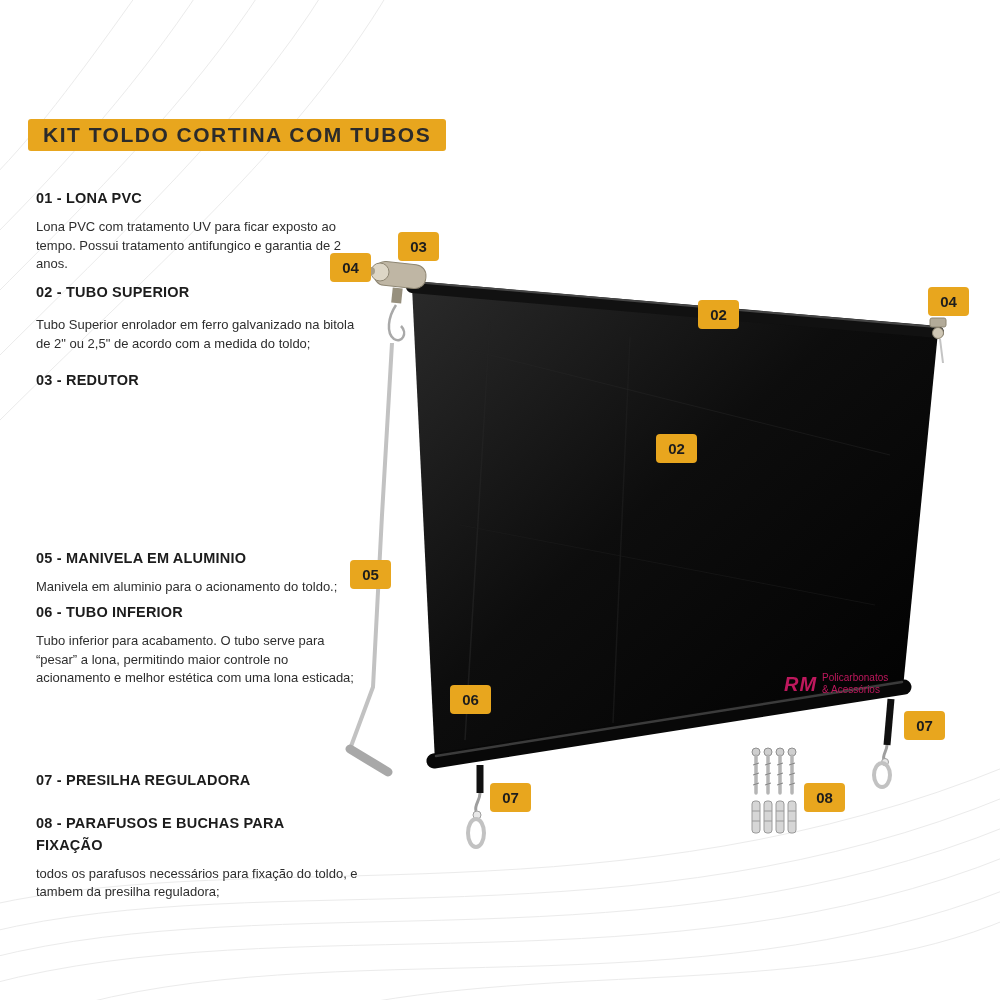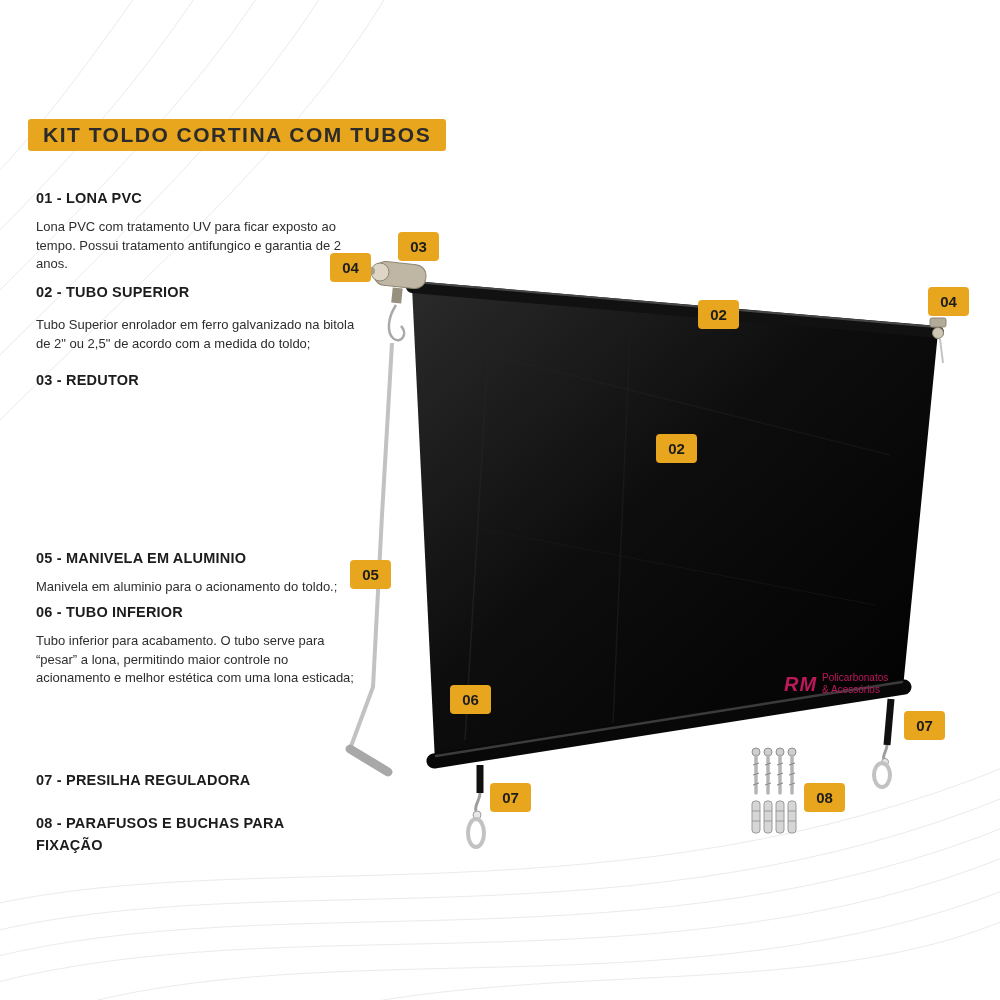--- a/index.html
+++ b/index.html
@@ -72,20 +72,21 @@
 </div>
 <div class="info-item" style="top:602px">
   <h3>06 - TUBO INFERIOR</h3>
   <p>Tubo inferior para acabamento. O tubo serve para “pesar” a lona, permitindo maior controle no acionamento e melhor estética com uma lona esticada;</p>
 </div>
 <div class="info-item" style="top:770px">
   <h3>07 - PRESILHA REGULADORA</h3>
 </div>
 <div class="info-item" style="top:813px">
   <h3 style="max-width:250px">08 - PARAFUSOS E BUCHAS PARA FIXAÇÃO</h3>
+  <p>todos os parafusos necessários para fixação do toldo, e tambem da presilha reguladora;</p>
 </div>
 
 <svg class="product-svg" width="660" height="650" viewBox="0 0 660 650">
   <defs>
     <linearGradient id="canvasGrad" x1="0" y1="0" x2="1" y2="1">
       <stop offset="0" stop-color="#2a2a2a"></stop>
       <stop offset="0.45" stop-color="#0d0d0d"></stop>
       <stop offset="1" stop-color="#000000"></stop>
     </linearGradient>
   </defs>

